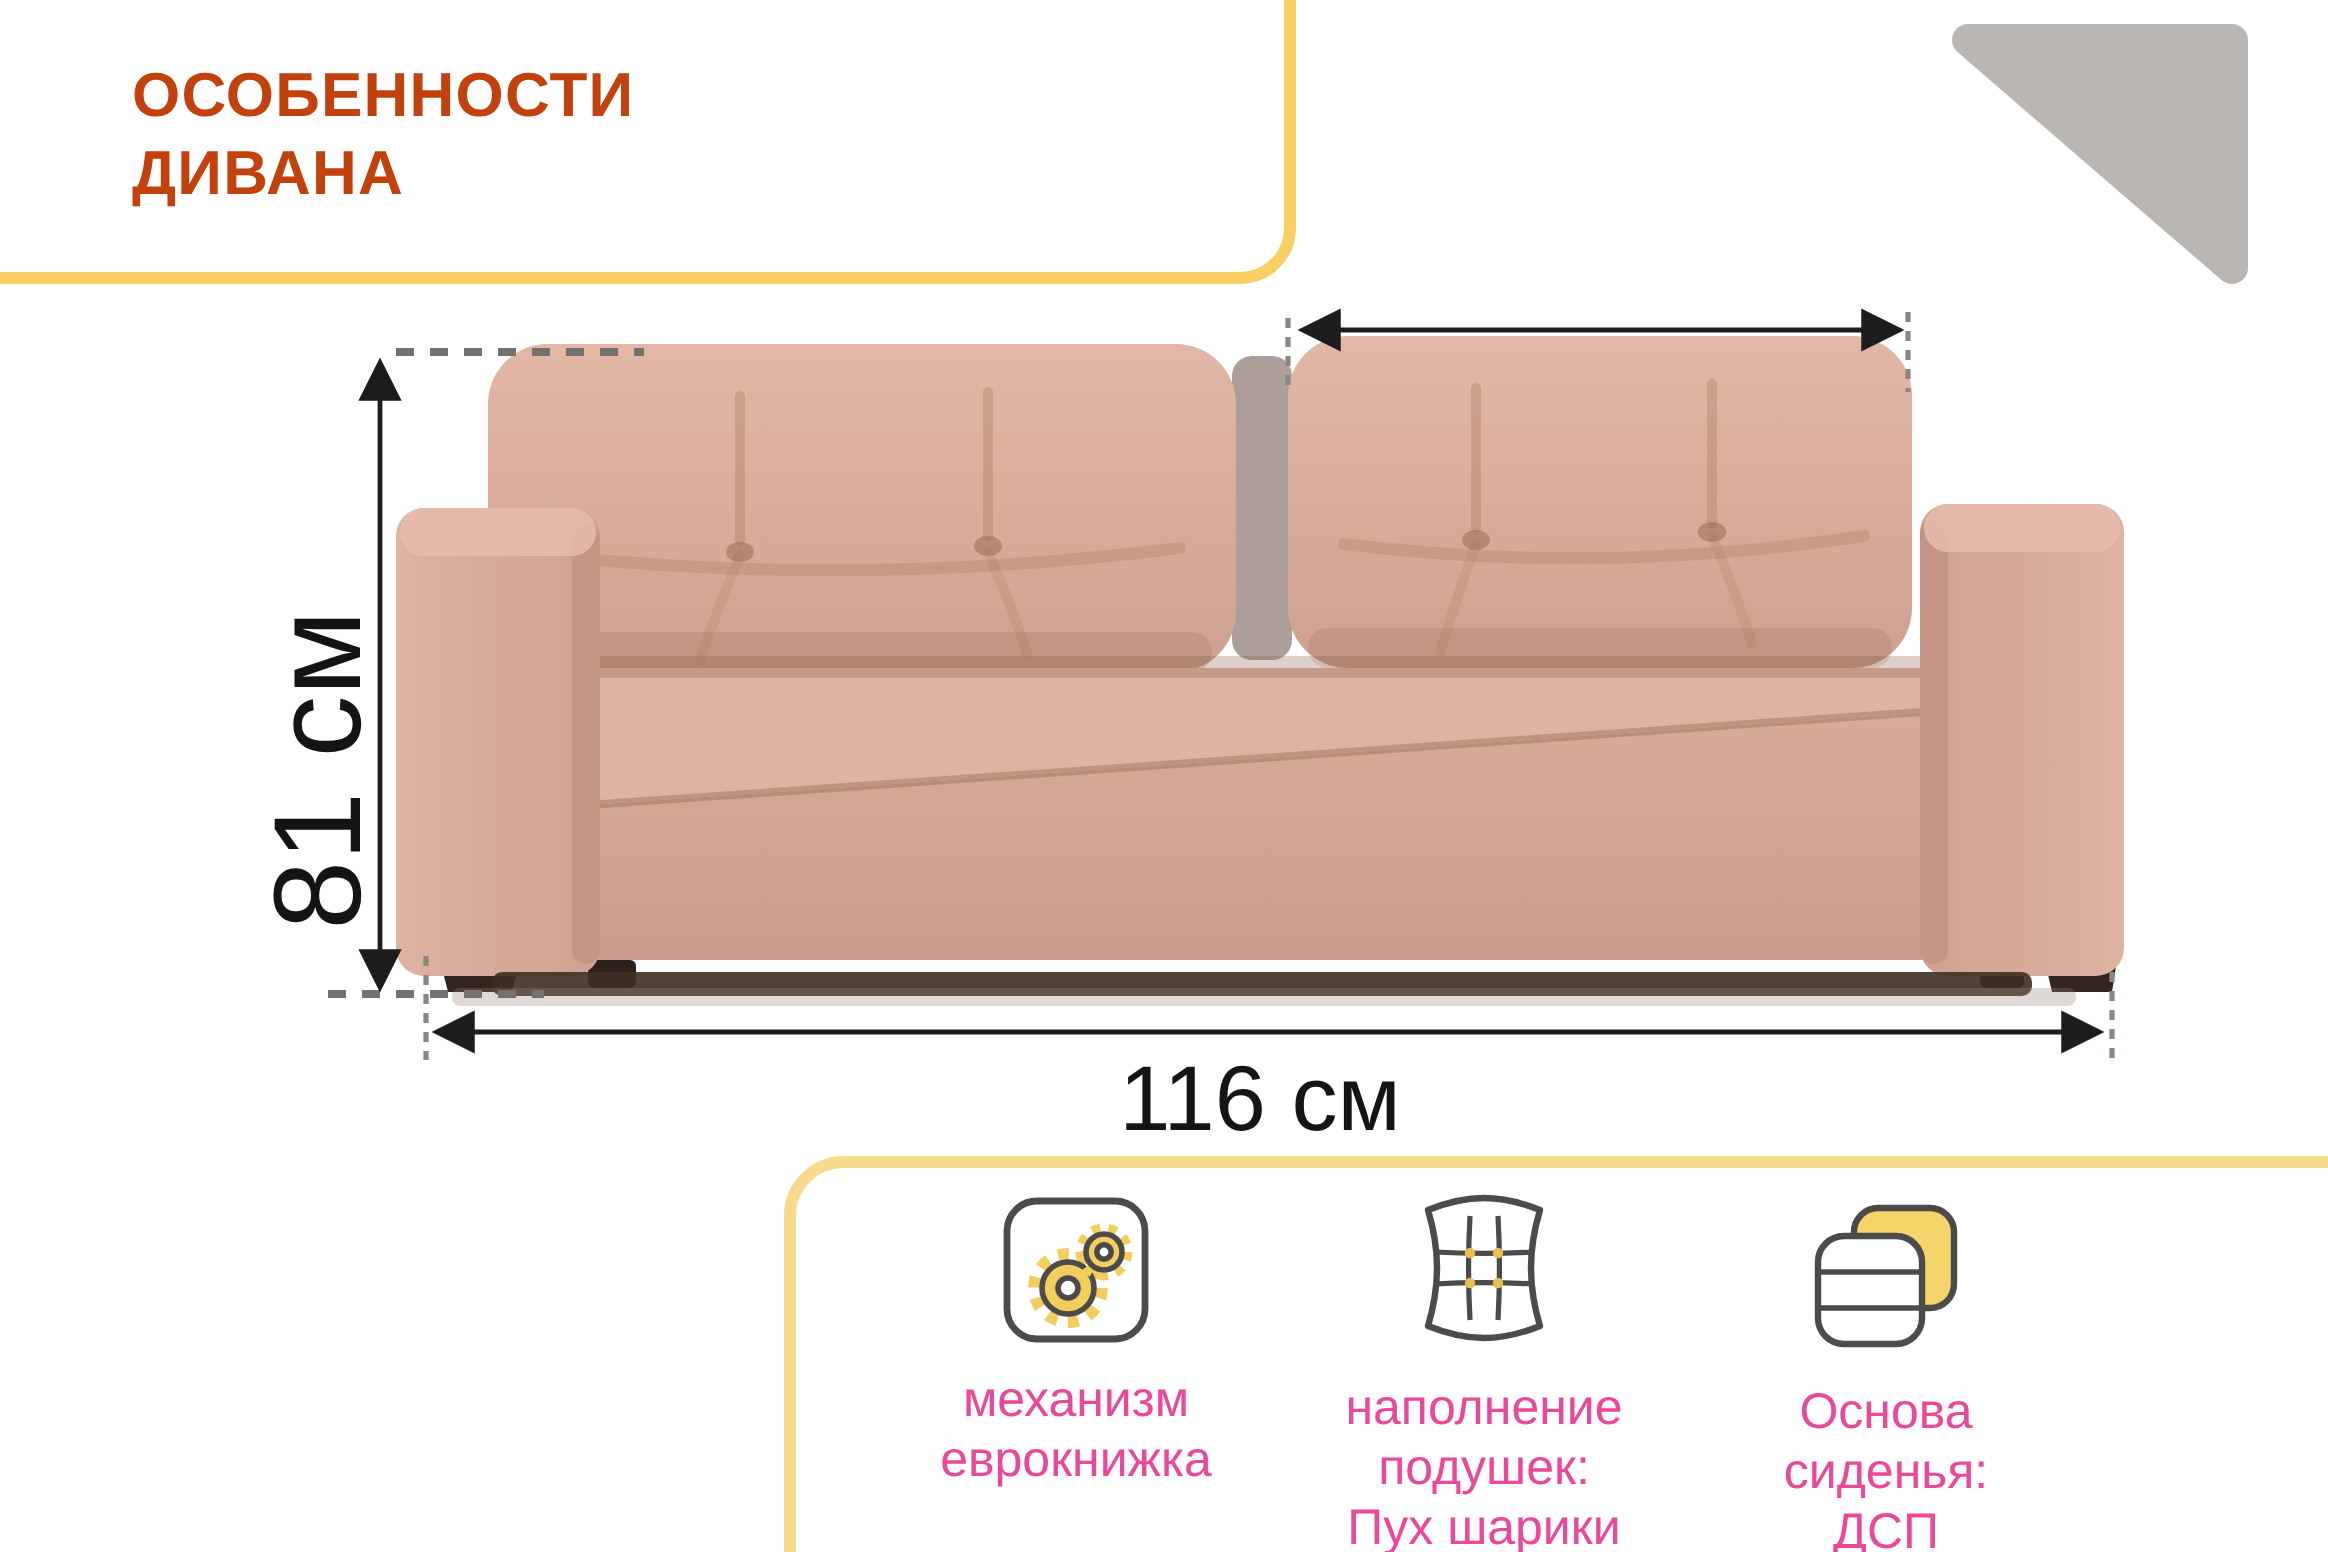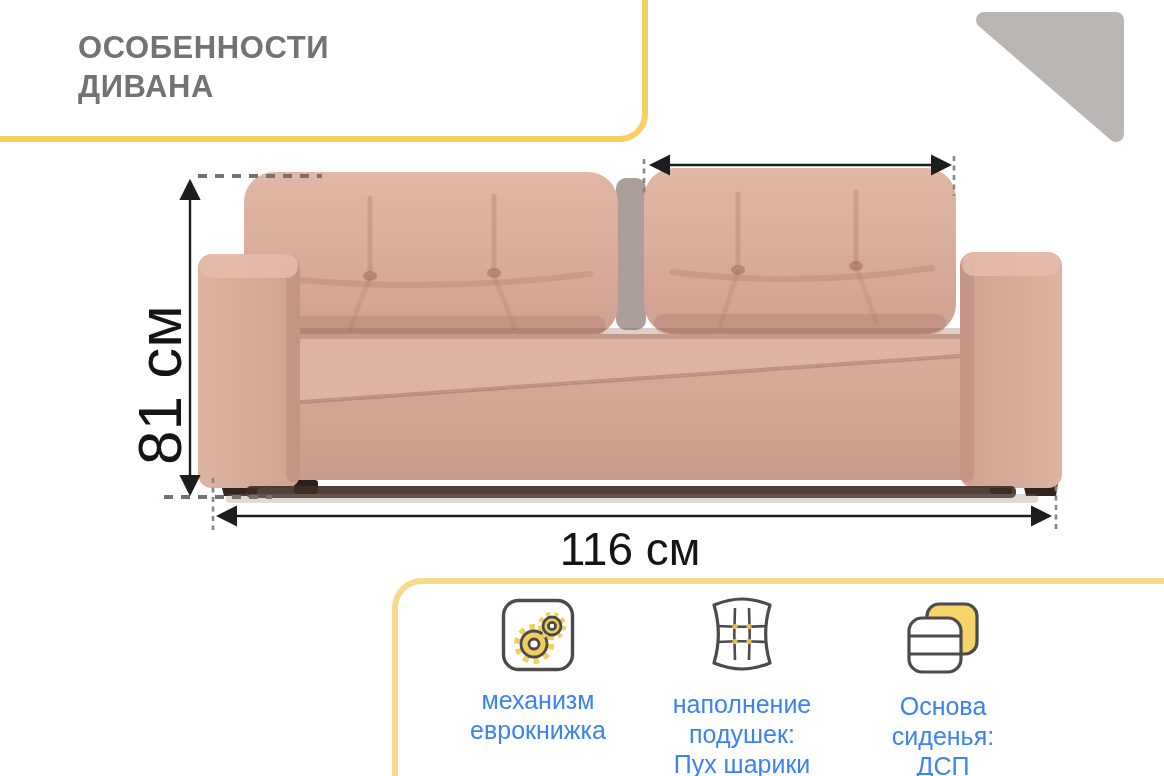--- a/index.html
+++ b/index.html
@@ -9,23 +9,23 @@
   }
   .abs{position:absolute;}
   .pre{white-space:pre-line;}
 
   
   .title-card{
     left:-36px;top:-44px;width:672px;height:174px;
     border:6px solid #F7CF63;border-radius:28px;background:#fff;
   }
   .title-text{
-    left:78px;top:28px;width:480px;
+    left:66px;top:28px;width:480px;
     font-size:31px;font-weight:bold;line-height:39px;letter-spacing:0.6px;
-    color:#737373;
+    color:#c2410c;
   }
 
   
   .corner-triangle{left:972px;top:4px;width:156px;height:140px;}
 
   
   .sofa{left:192px;top:166px;width:876px;height:344px;}
 
   
   .dims{left:0;top:0;width:1164px;height:776px;pointer-events:none;}
@@ -39,21 +39,21 @@
   .features-card{
     left:392px;top:578px;width:1000px;height:320px;
     border:6px solid #F7DA8C;border-radius:30px;background:#fff;
   }
   .feature{width:220px;display:flex;flex-direction:column;align-items:center;}
   .feature-1{left:428px;top:598px;}
   .feature-2{left:632px;top:592px;}
   .feature-3{left:833px;top:598px;}
   .feature-label{
     margin-top:13px;text-align:center;
-    font-size:25px;line-height:30px;color:#3b82f6;
+    font-size:25px;line-height:30px;color:#ec4899;
   }
 </style>
 </head>
 <body>
 
 <div class="stage">
 
   <svg class="abs sofa" viewBox="0 0 876 344">
     <defs>
       <linearGradient id="gCush" x1="0" y1="0" x2="0" y2="1">

